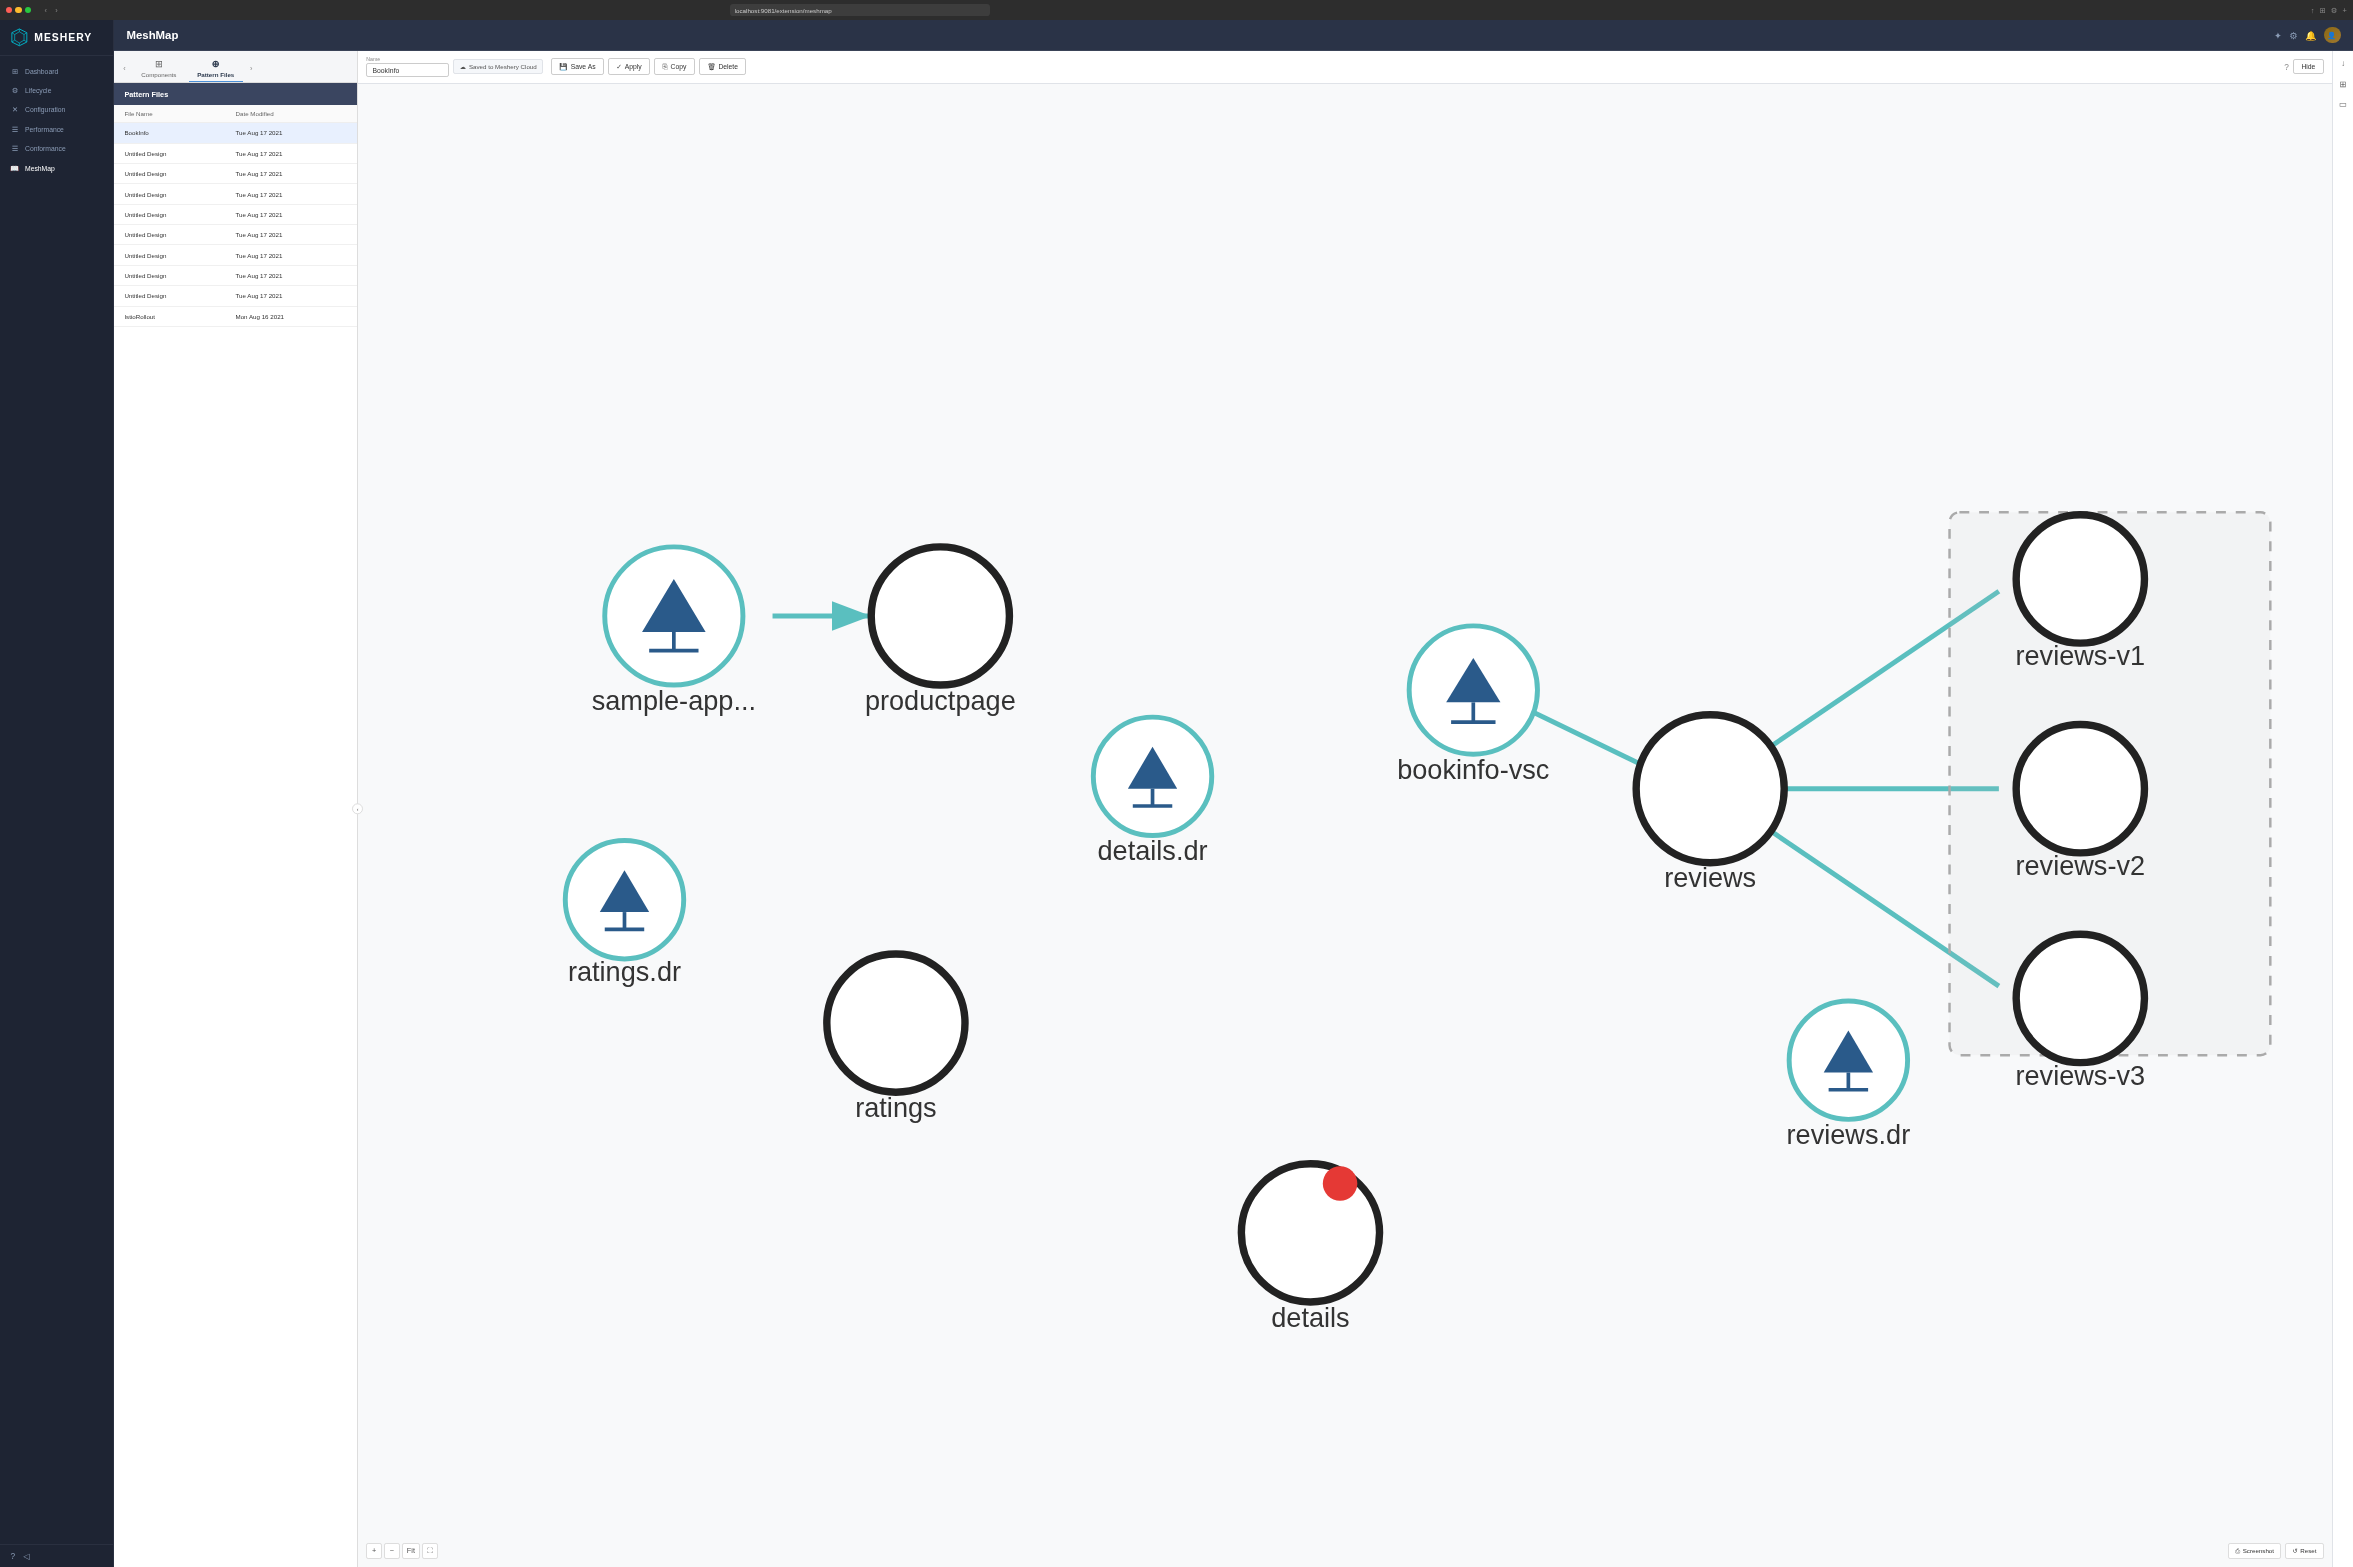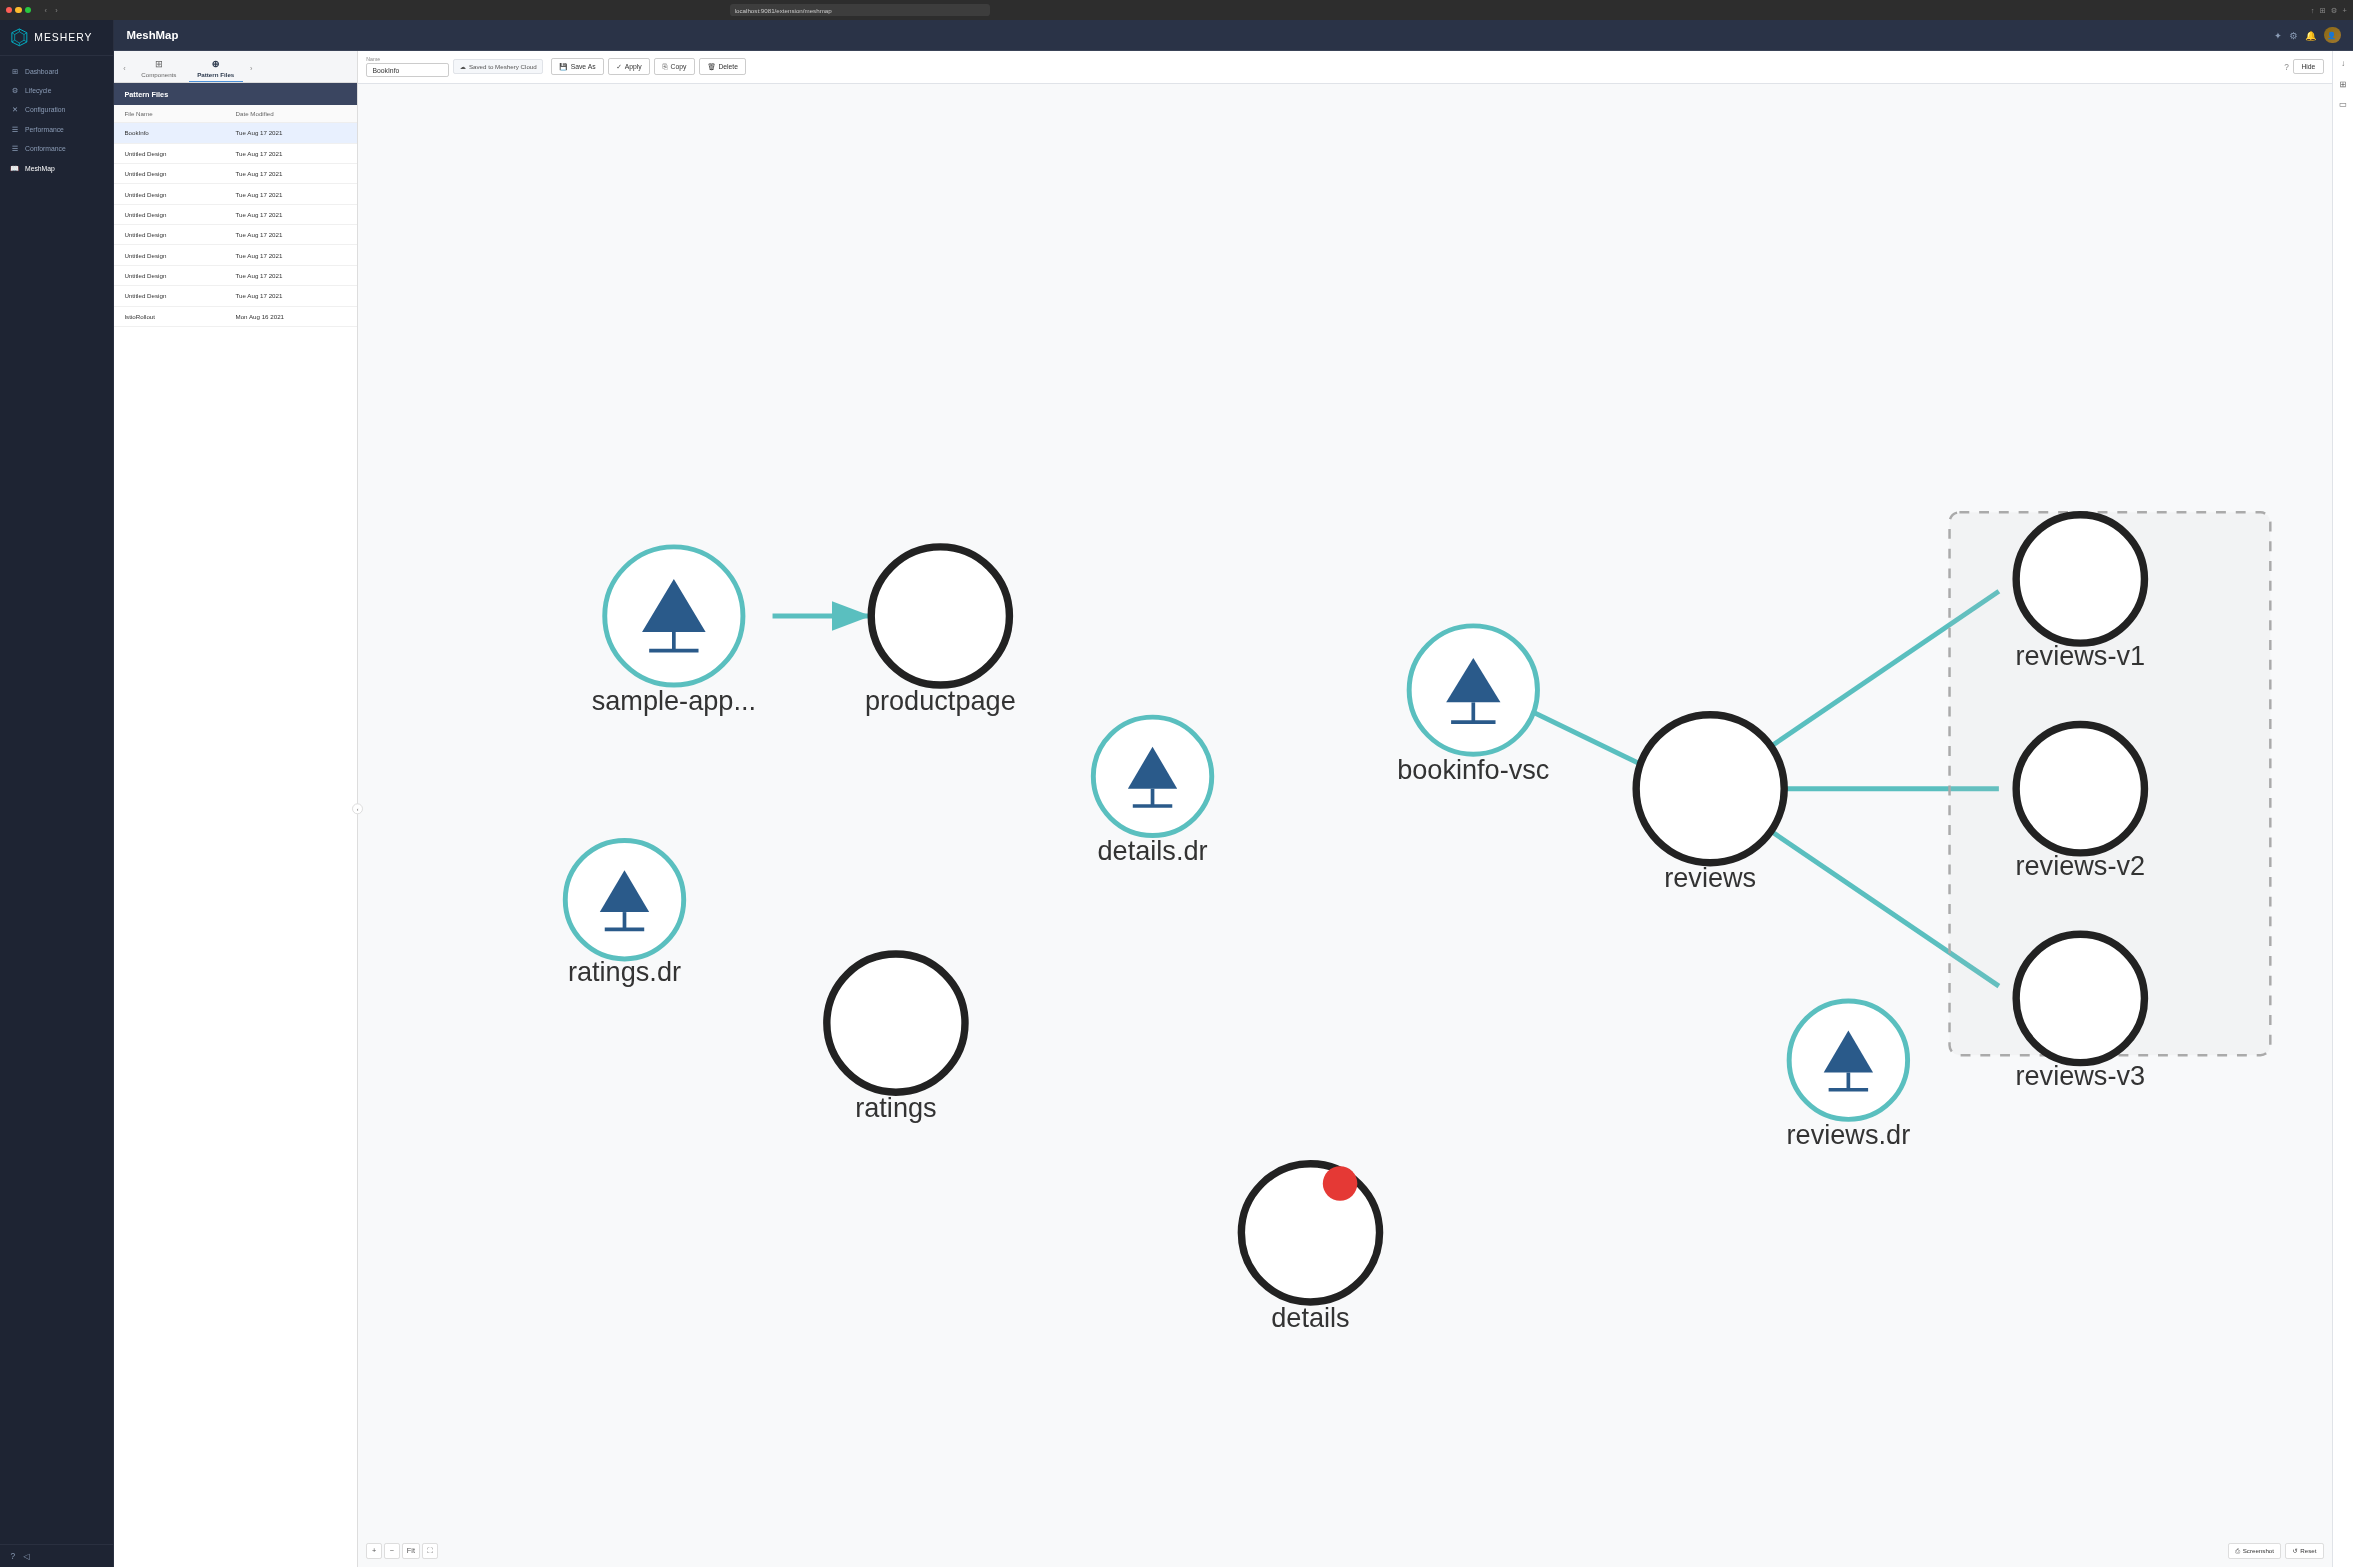--- a/index.html
+++ b/index.html
@@ -59,21 +59,21 @@
       gap: 5.2px;
       padding: 8.3px 10.4px;
       border-bottom: 0.5px solid #2a3040;
     }
     .logo-icon {
       width: 18.7px;
       height: 18.7px;
     }
     .logo-text {
       font-size: 10.4px;
-      font-weight: 400;
+      font-weight: 700;
       color: #fff;
       letter-spacing: 1px;
     }
     .sidebar-nav { flex: 1; padding: 5.2px 0; }
     .nav-item {
       display: flex;
       align-items: center;
       gap: 5.2px;
       padding: 5.2px 10.4px;
       font-size: 6.8px;

